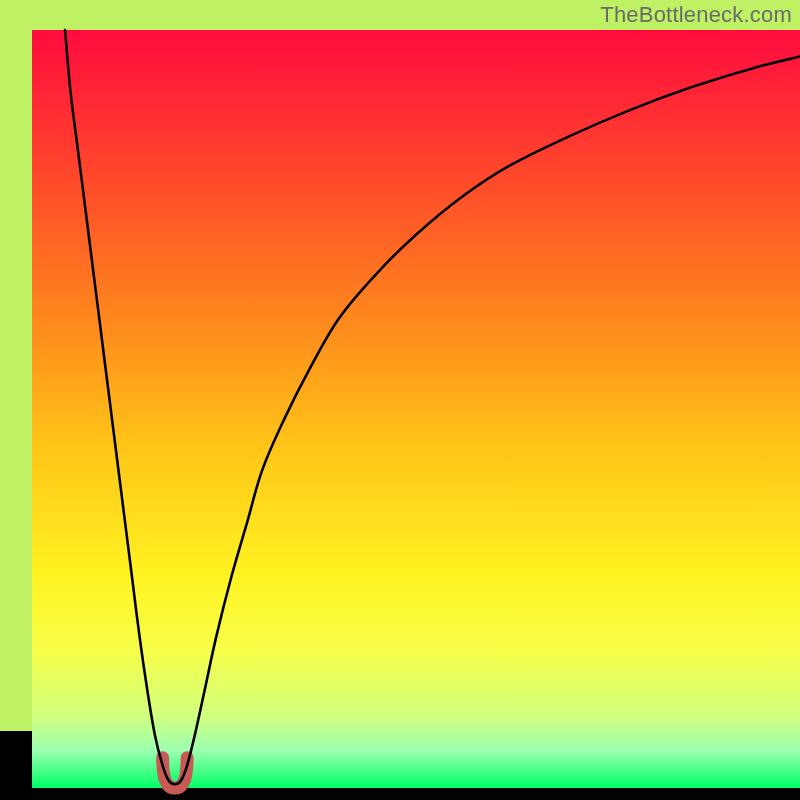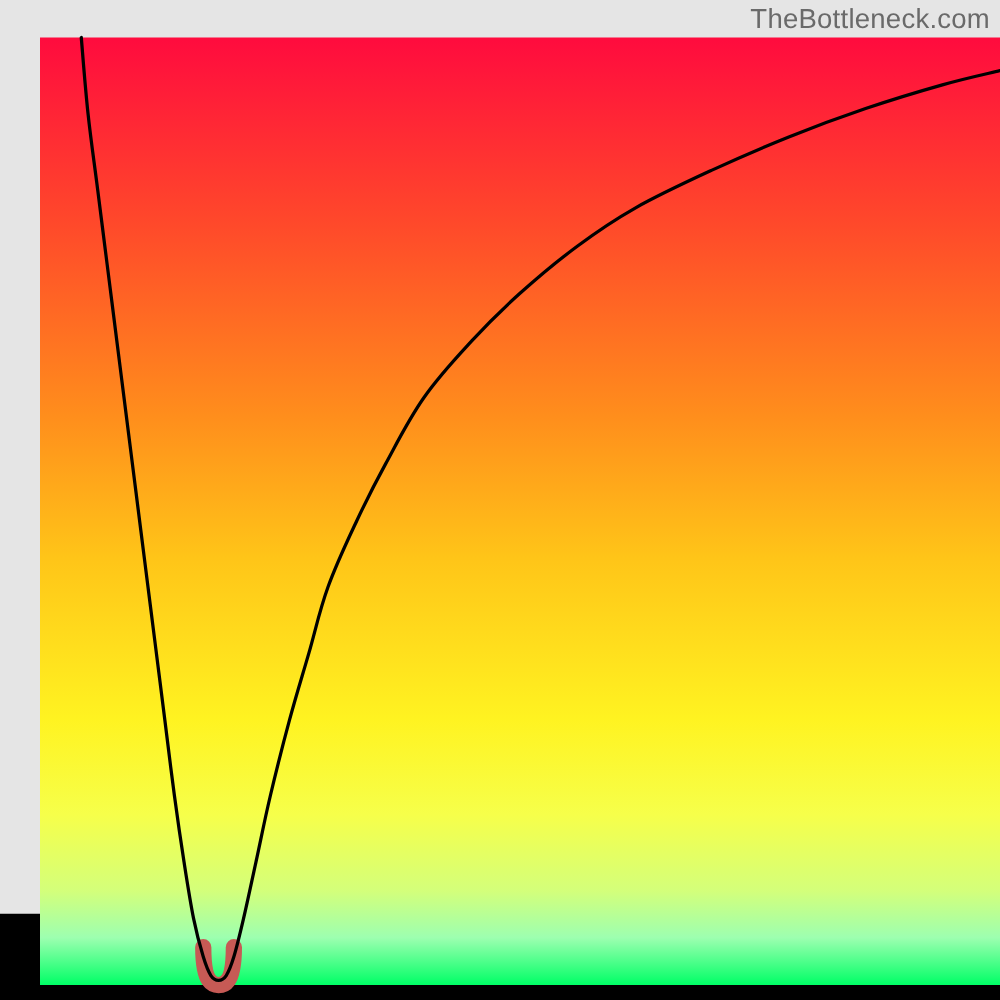--- a/index.html
+++ b/index.html
@@ -8,21 +8,21 @@
     width: 800px;
     height: 800px;
     background: #000;
     overflow: hidden;
     font-family: Arial, Helvetica, sans-serif;
   }
   .frame {
     position: absolute;
     left: 0; top: 0;
     width: 800px; height: 731px;
-    background: #e5e5e5;
+    background: #bef264;
   }
   .attribution {
     position: absolute;
     top: 2px;
     right: 8px;
     color: #6a6a6a;
     font-size: 22px;
     letter-spacing: 0.2px;
     font-weight: 400;
     user-select: none;

